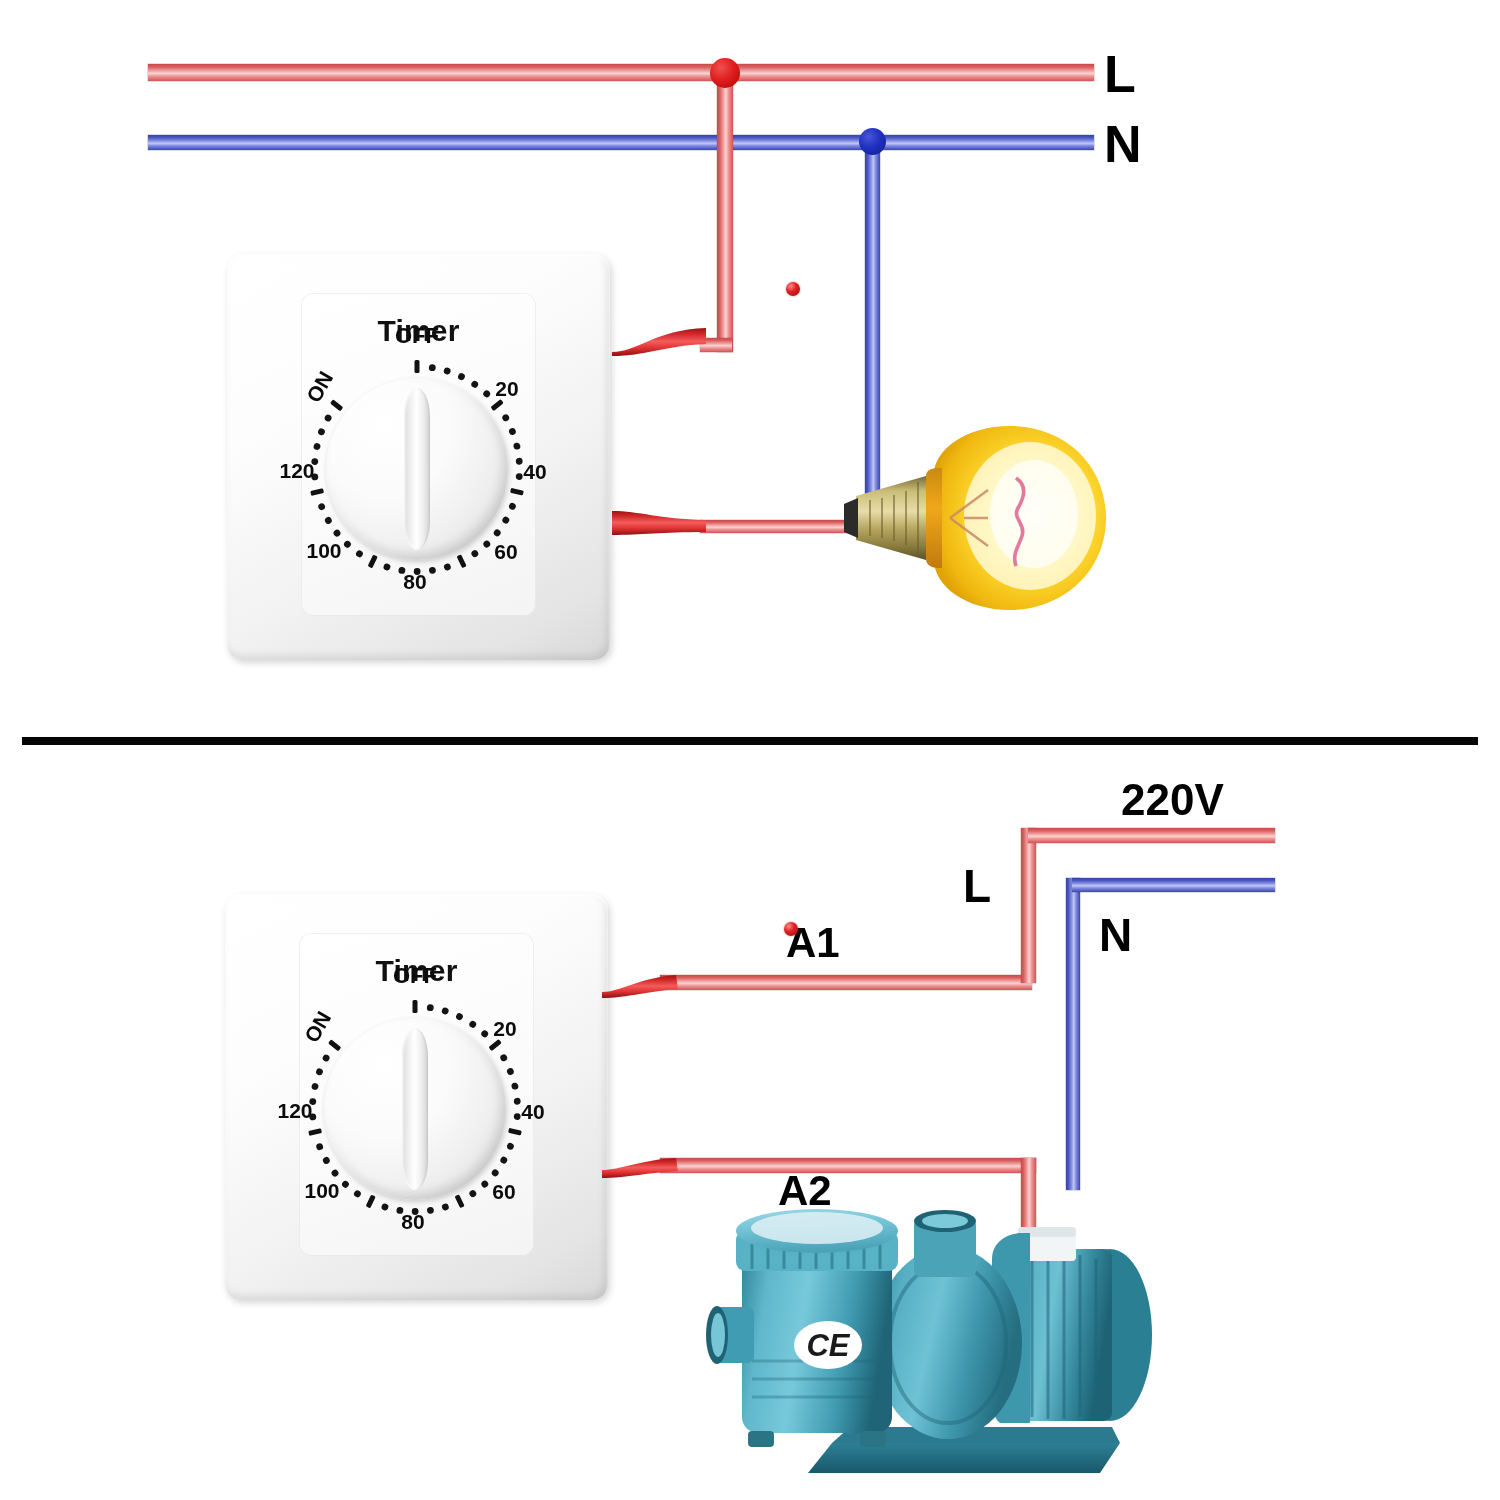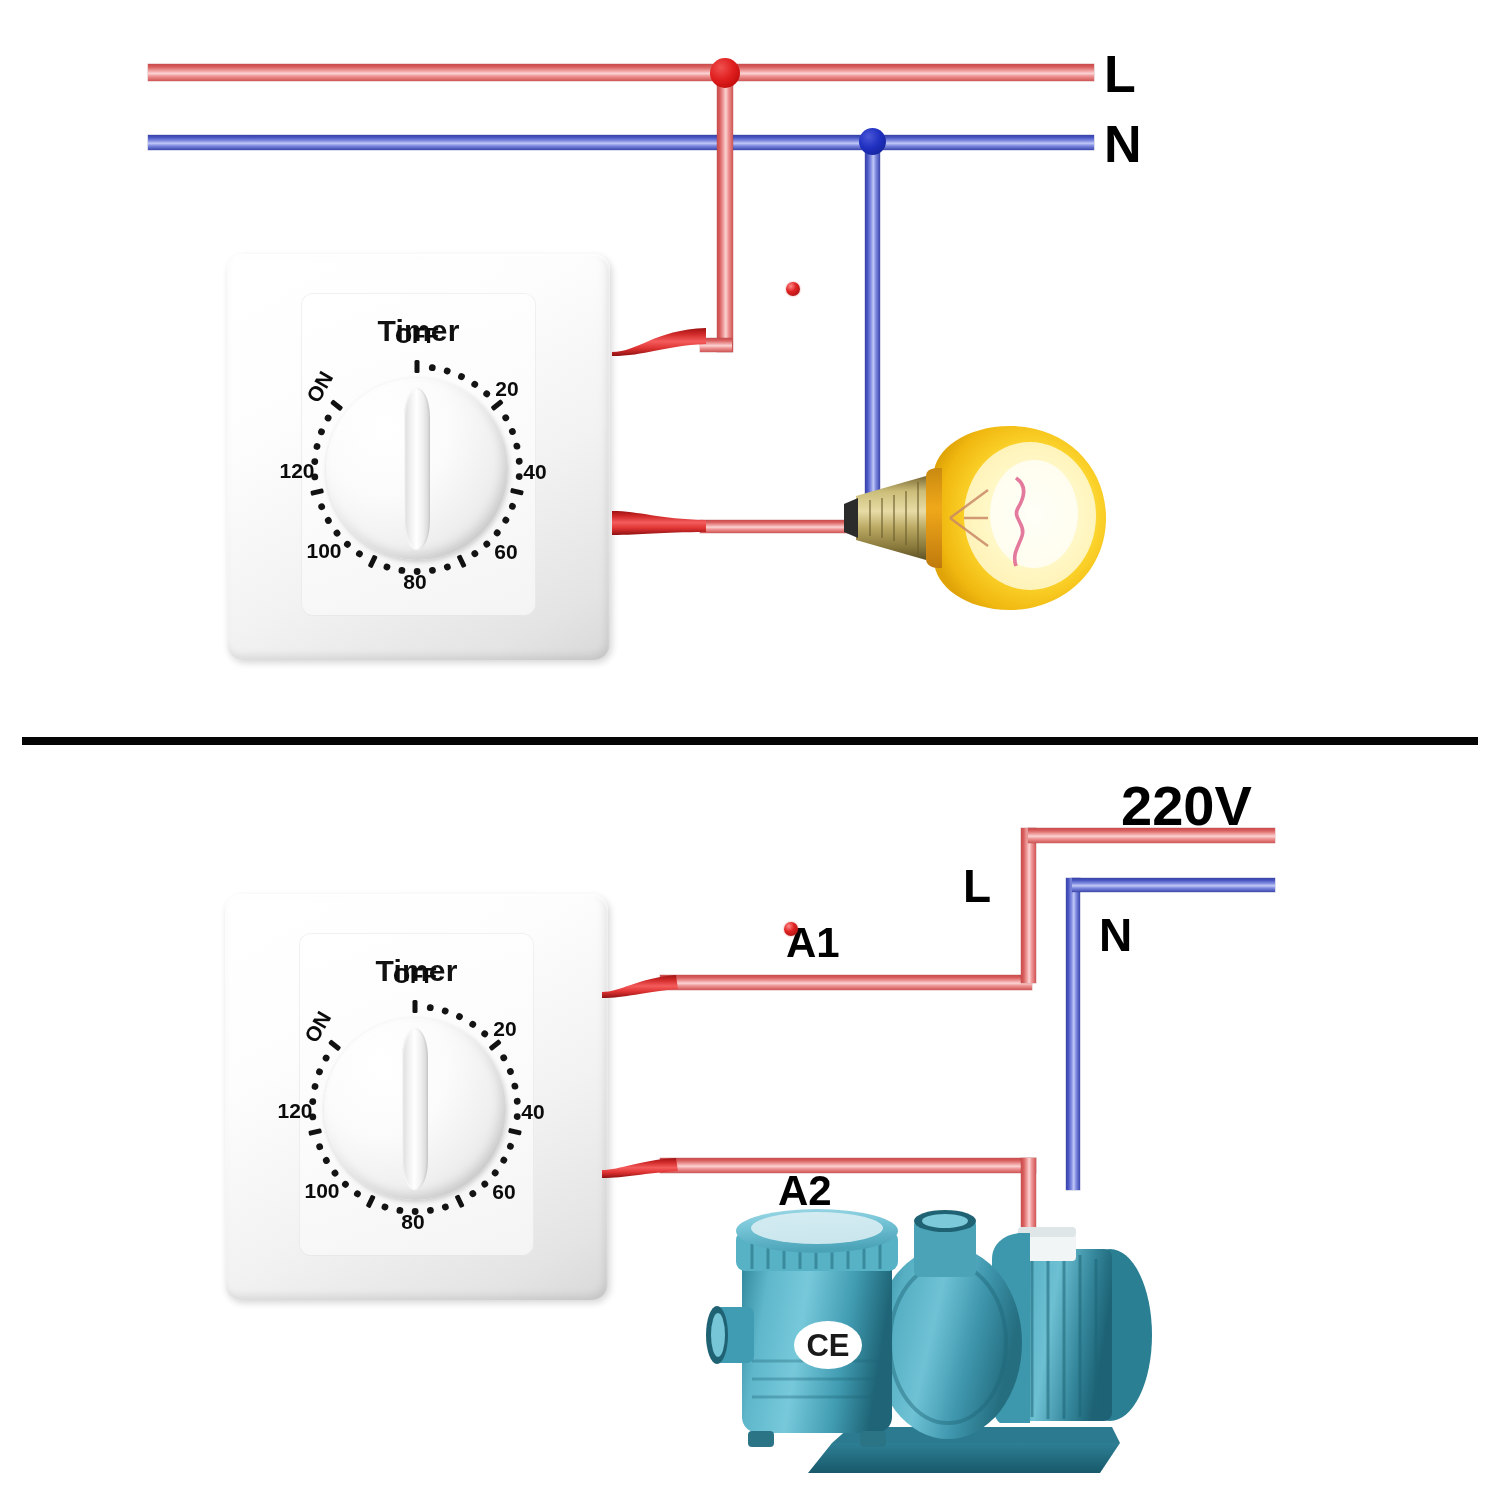--- a/index.html
+++ b/index.html
@@ -139,21 +139,21 @@
     color: #0b0b0b;
     font-weight: bold;
     white-space: nowrap;
     transform: translate(-50%, -50%);
   }
 
   
   .bulb { position: absolute; }
 
   
-  .pump { position: absolute; }
+  .pump { position: absolute; font-style: italic; }
 </style>
 </head>
 <body>
 
 <div id="page">
 
   <div>
 
     <div class="wire-h red" style="left:148px; top:64px; width:946px; height:17px;"></div>
 
@@ -329,21 +329,21 @@
 
         <path d="M6,94 L20,88 L20,128 L6,122 Z" fill="#2b2b2b"></path>
       </svg>
     </div>
   </div>
 
   <div class="divider" style="left:22px; top:737px; width:1456px; height:8px;"></div>
 
   <div>
 
-    <div class="label" style="left:1121px; top:778px; font-size:56px;">220V</div>
+    <div class="label" style="left:1121px; top:778px; font-size:44px;">220V</div>
 
     <div class="wire-h red" style="left:660px; top:975px; width:372px; height:15px;"></div>
     <div class="wire-v red" style="left:1021px; top:828px; width:15px; height:155px;"></div>
     <div class="wire-h red" style="left:1028px; top:828px; width:247px; height:15px;"></div>
 
     <div class="wire-v blue" style="left:1066px; top:878px; width:14px; height:312px;"></div>
     <div class="wire-h blue" style="left:1072px; top:878px; width:203px; height:14px;"></div>
 
     <div class="wire-h red" style="left:660px; top:1158px; width:376px; height:15px;"></div>
     <div class="wire-v red" style="left:1021px; top:1158px; width:15px; height:70px;"></div>

